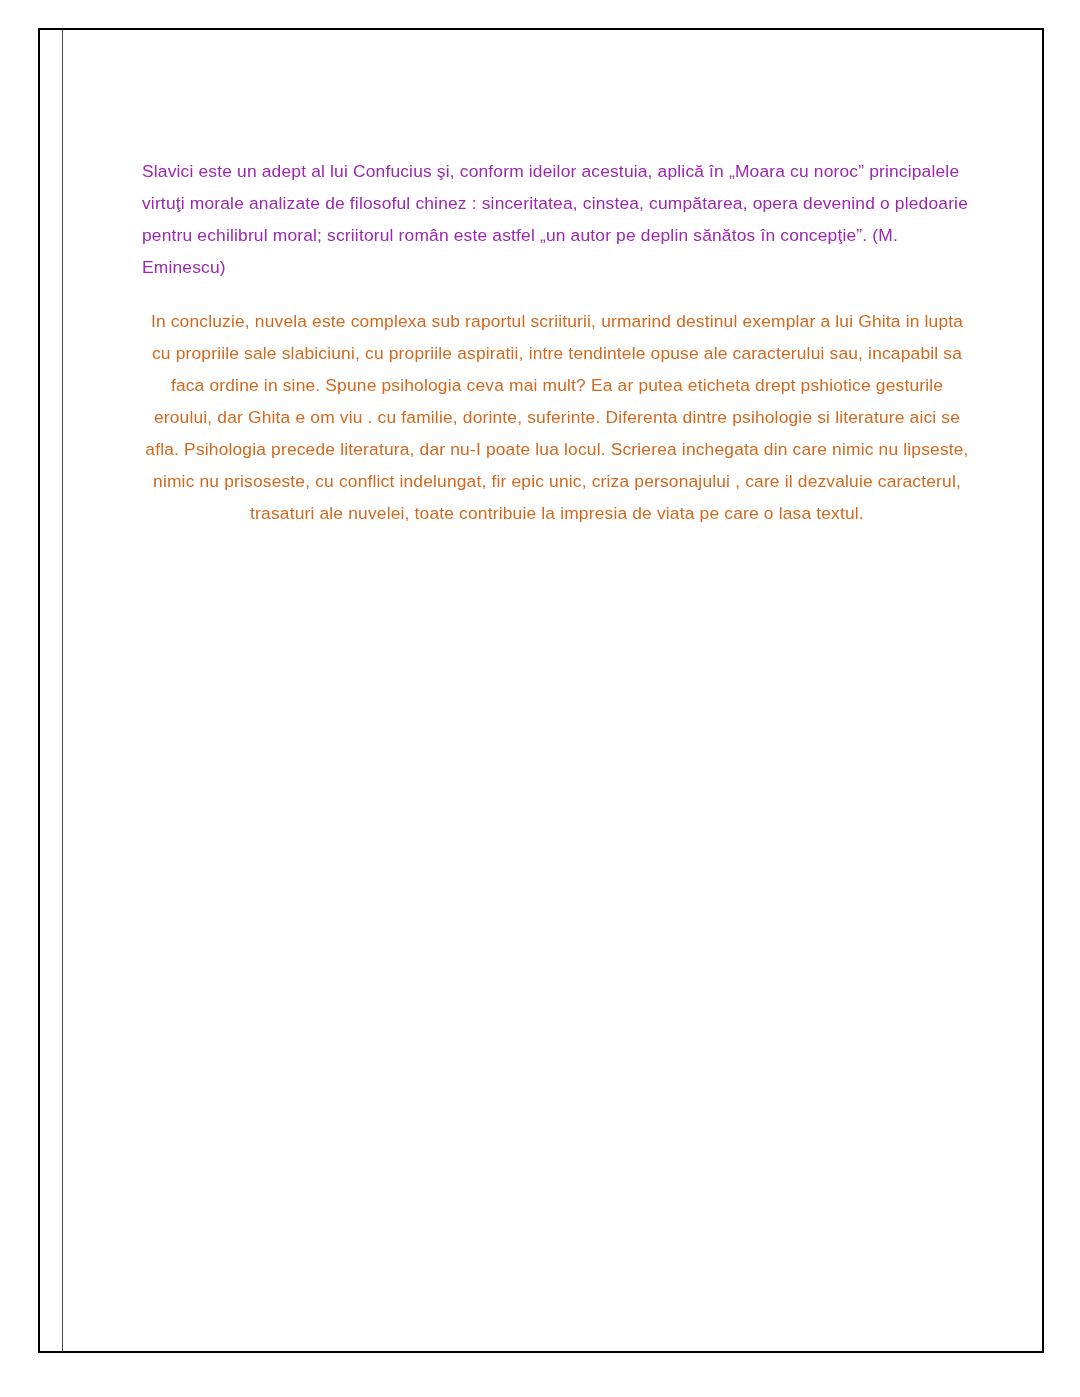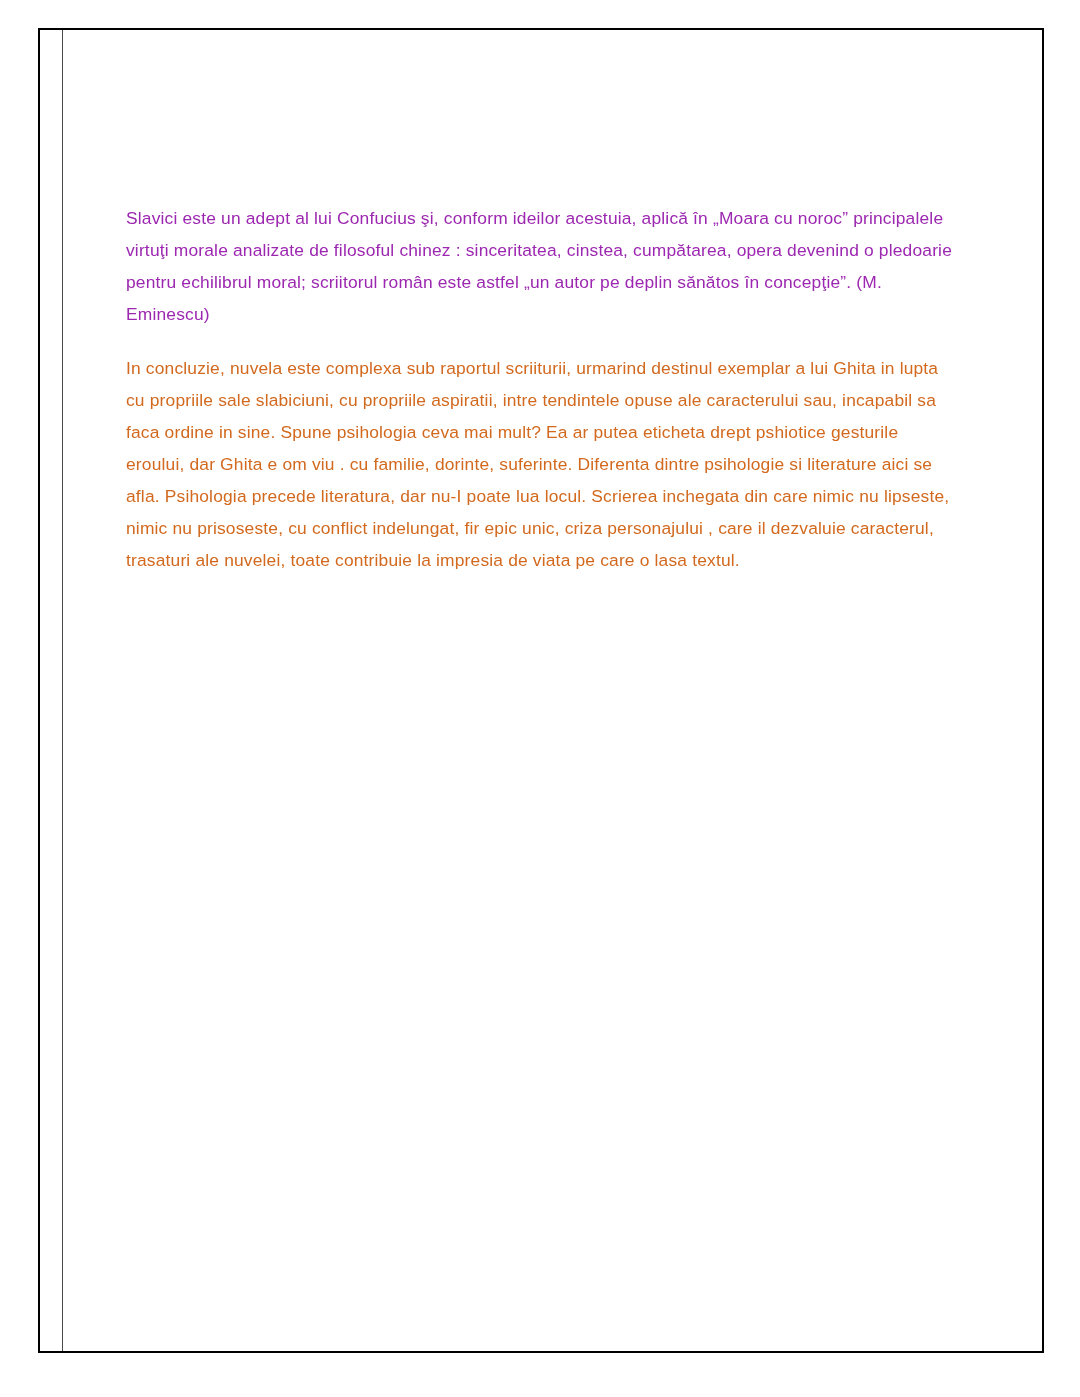--- a/index.html
+++ b/index.html
@@ -35,38 +35,38 @@
     position: absolute;
     left: 22px;
     top: 0px;
     right: 0px;
     bottom: 0px;
     border-left: 1px solid #4a4a4a;
     box-sizing: border-box;
   }
   .content {
     position: absolute;
-    left: 86px;
+    left: 102px;
     top: 125px;
     width: 830px;
-    margin-top: 47px;
   }
   p {
     margin: 0 0 20px 0;
     font-size: 17.4px;
     line-height: 32px;
     text-align: left;
     letter-spacing: 0.01em;
   }
   p.para-0 {
     color: #9c27b0;
   }
   p.para-1 {
     color: #d2691e;
     margin-top: 22px;
+    text-align: center;
   }
 </style>
 </head>
 <body>
 
 <div class="page-wrap">
   <div class="page-border-outer">
     <div class="page-border-inner"></div>
     <div class="content">
       <p class="para-0" style="color: rgb(156, 39, 176);">Slavici este un adept al lui Confucius şi, conform ideilor acestuia, aplică în „Moara cu noroc” principalele virtuţi morale analizate de filosoful chinez : sinceritatea, cinstea, cumpătarea, opera devenind o pledoarie pentru echilibrul moral; scriitorul român este astfel „un autor pe deplin sănătos în concepţie”. (M. Eminescu)</p>

